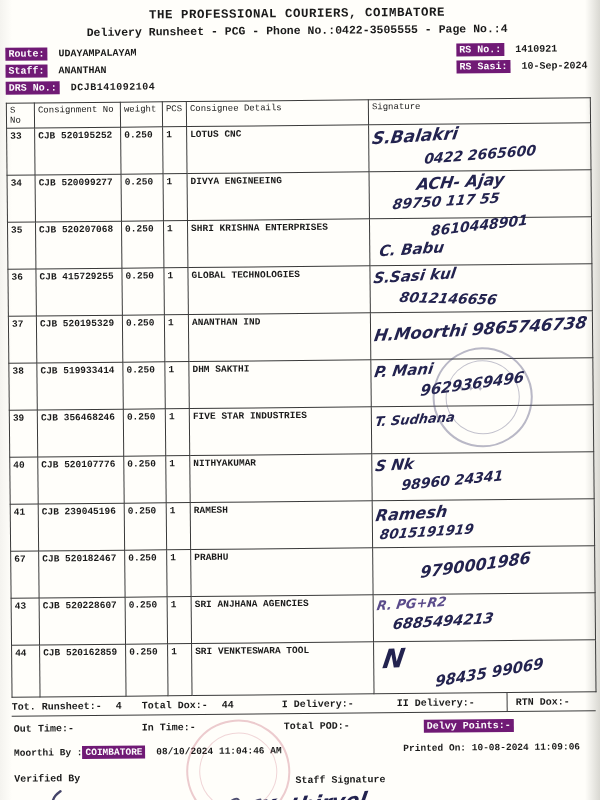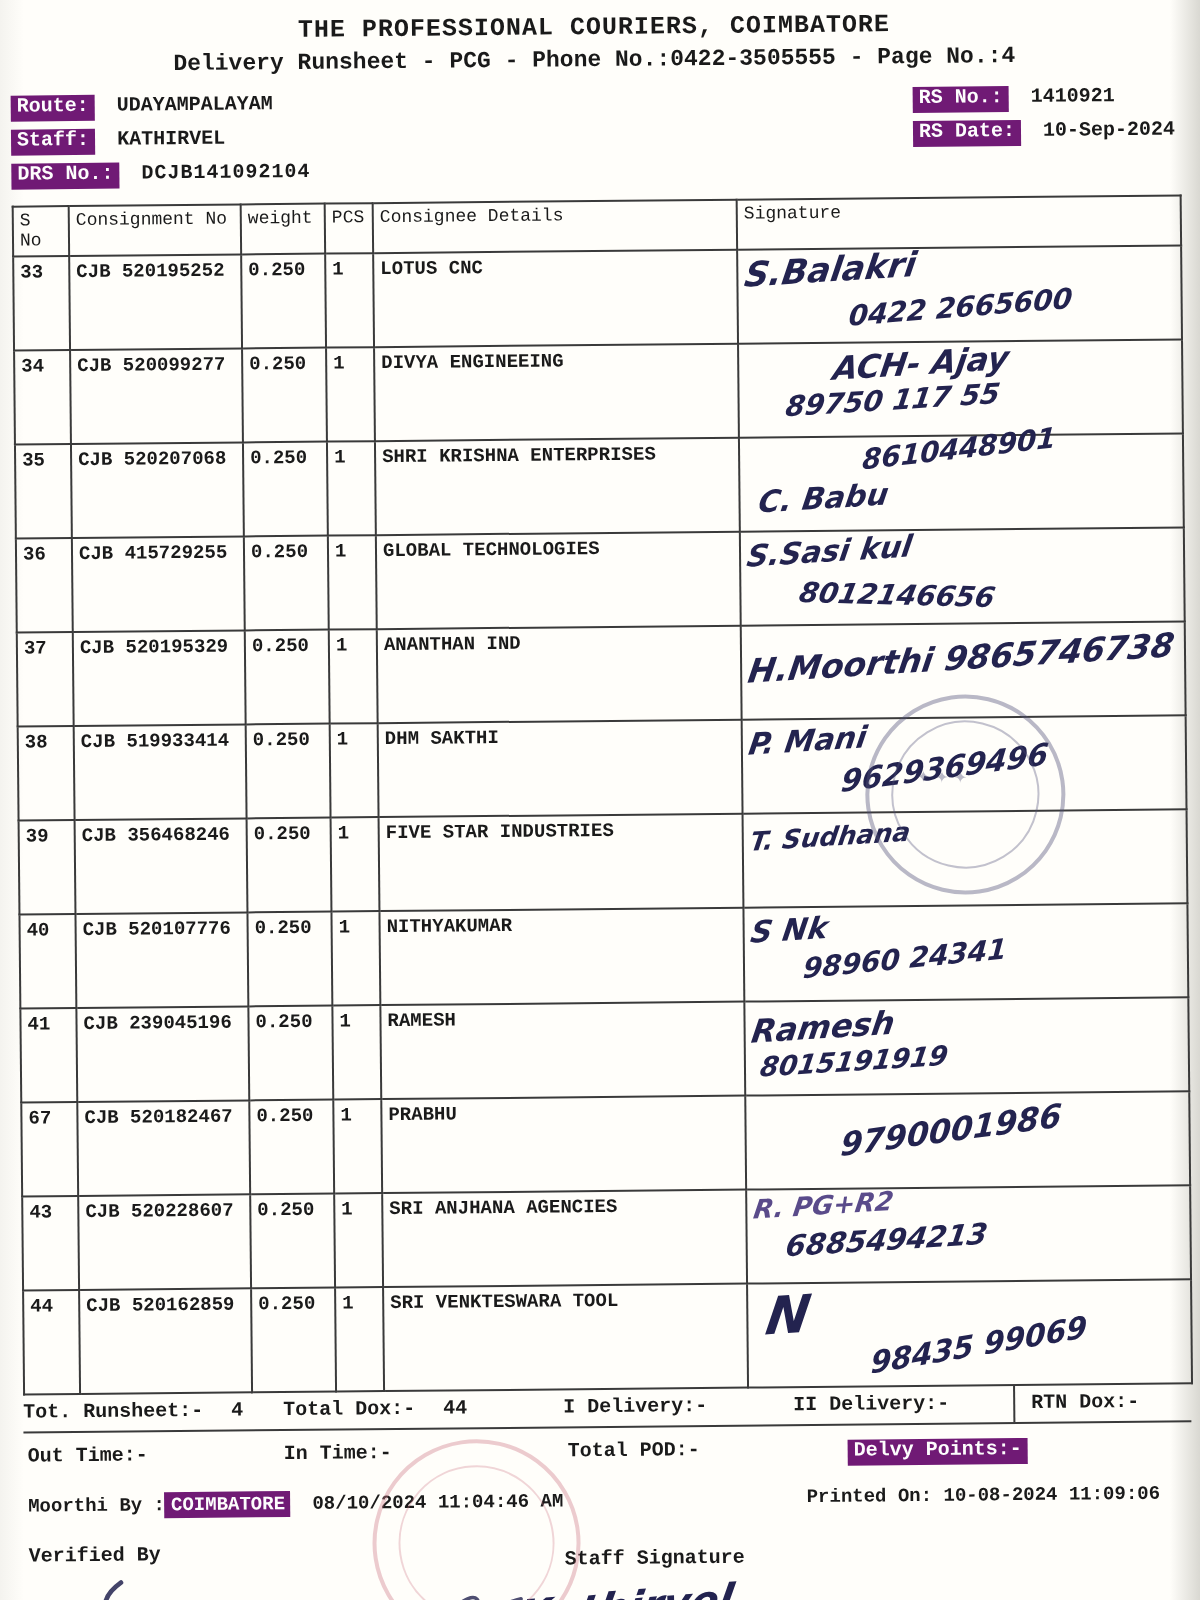--- a/index.html
+++ b/index.html
@@ -82,21 +82,21 @@
     display:flex;width:560px;margin:5px 0 0 10px;font-size:10px;font-weight:700;white-space:nowrap;
   }
   .times .seg{padding:2px 0;}
   .seg.outt{width:128px}.seg.int{width:142px}.seg.pod{width:140px}
   .entered{
     display:flex;justify-content:space-between;width:566px;margin:8px 0 0 10px;
     font-size:9.5px;font-weight:700;white-space:nowrap;
   }
   .verify-area{position:relative;height:120px;margin-top:10px;font-size:10px;font-weight:700;}
   .verified-by{position:absolute;left:10px;top:4px;}
-  .staff-label{position:absolute;left:278px;top:8px;}
+  .staff-label{position:absolute;left:291px;top:8px;}
   .staff-sig{
     position:absolute;left:228px;top:26px;font-size:21px;
     font-family:"DejaVu Sans",sans-serif;font-style:italic;font-weight:600;color:#23234f;
     transform:rotate(-4deg) skewX(-14deg);white-space:nowrap;
   }
   .verify-scrawl{position:absolute;left:18px;top:18px;}
   .staff-scrawl{position:absolute;left:210px;top:18px;}
   
   .stamp{position:absolute;border-radius:50%;pointer-events:none;}
   .stamp .inner{position:absolute;inset:11px;border-radius:50%;}
@@ -118,34 +118,34 @@
   <div class="subtitle">Delivery Runsheet - PCG - Phone No.:0422-3505555 - Page No.:4</div>
 
   <div class="info">
     <div>
       <div class="line">
         <span class="chip">Route:</span>
         <span class="val">UDAYAMPALAYAM</span>
       </div>
       <div class="line">
         <span class="chip">Staff:</span>
-        <span class="val">KATHIRVEL</span>
+        <span class="val">ANANTHAN</span>
       </div>
       <div class="line">
         <span class="chip">DRS No.:</span>
         <span class="val drs-val">DCJB141092104</span>
       </div>
     </div>
     <div>
       <div class="line">
         <span class="chip">RS No.:</span>
         <span class="val">1410921</span>
       </div>
       <div class="line">
-        <span class="chip">RS Date:</span>
+        <span class="chip">RS Sasi:</span>
         <span class="val">10-Sep-2024</span>
       </div>
     </div>
   </div>
 
   <table class="runsheet">
     <colgroup>
       <col class="c-sno">
         <col class="c-consignment">
         <col class="c-weight">

